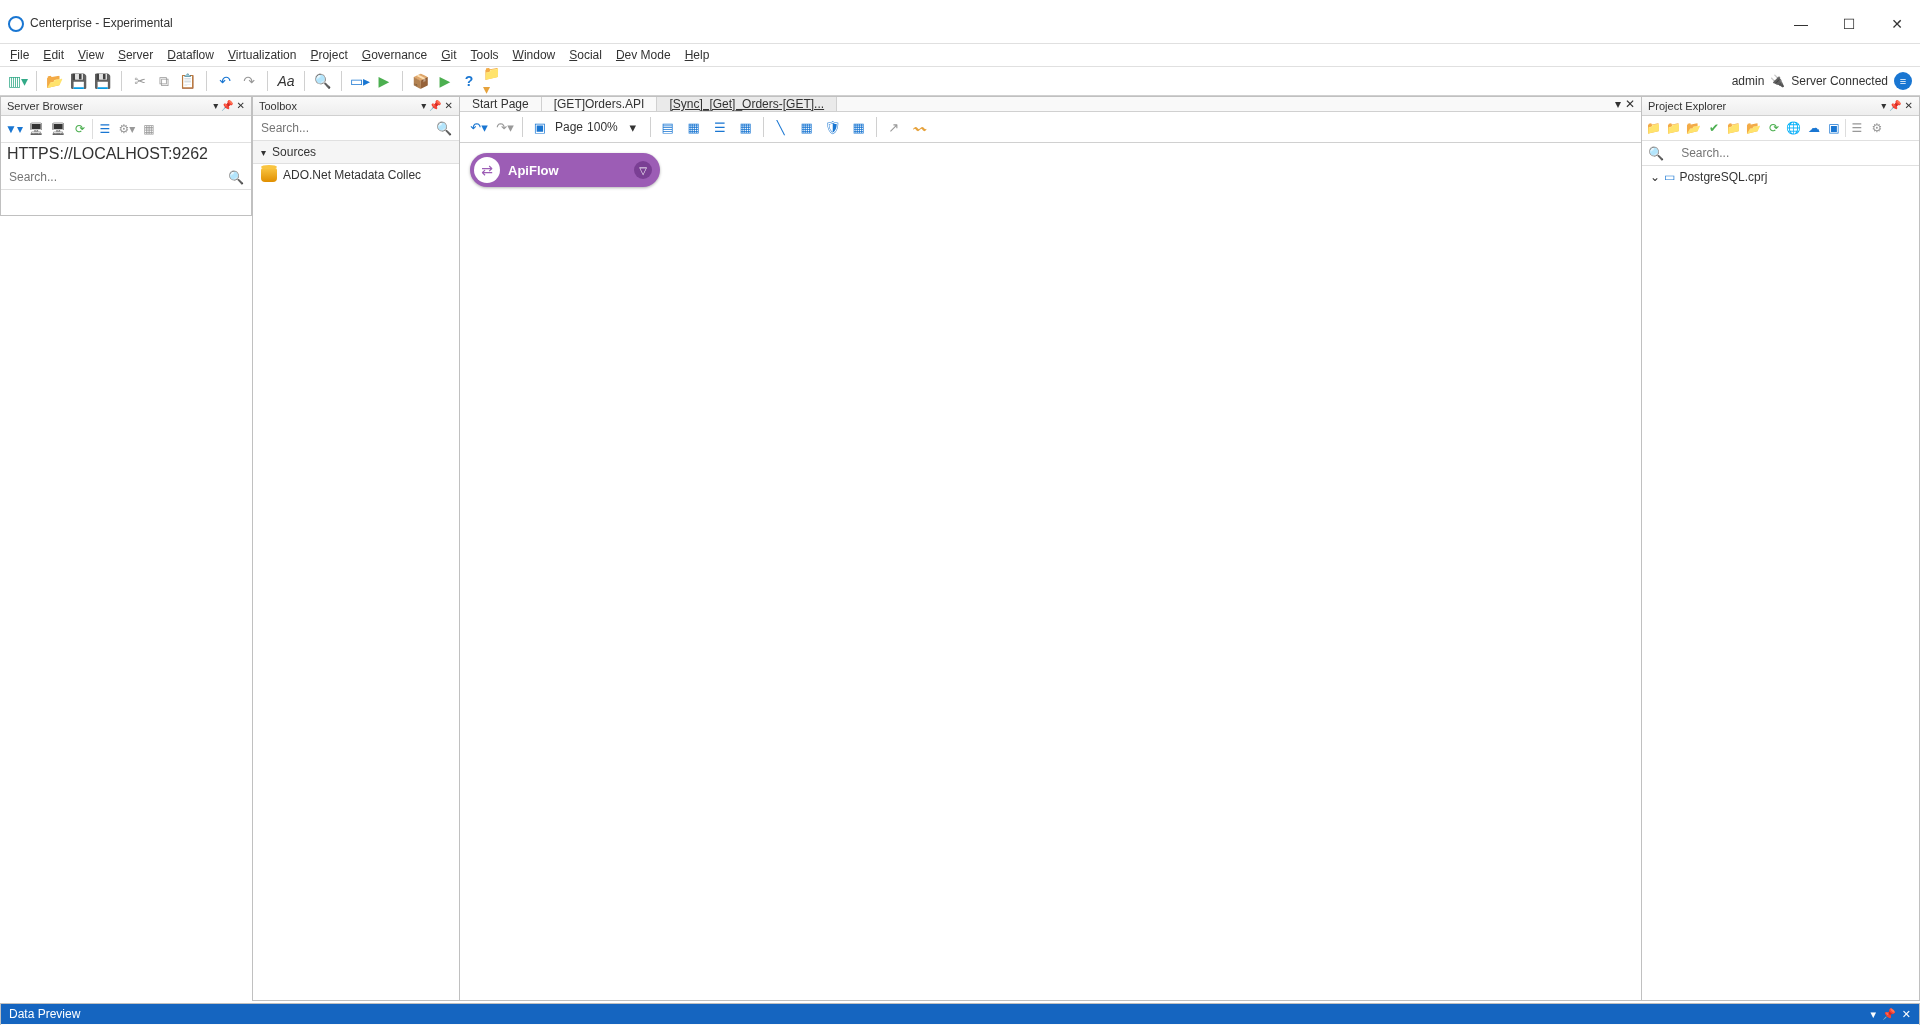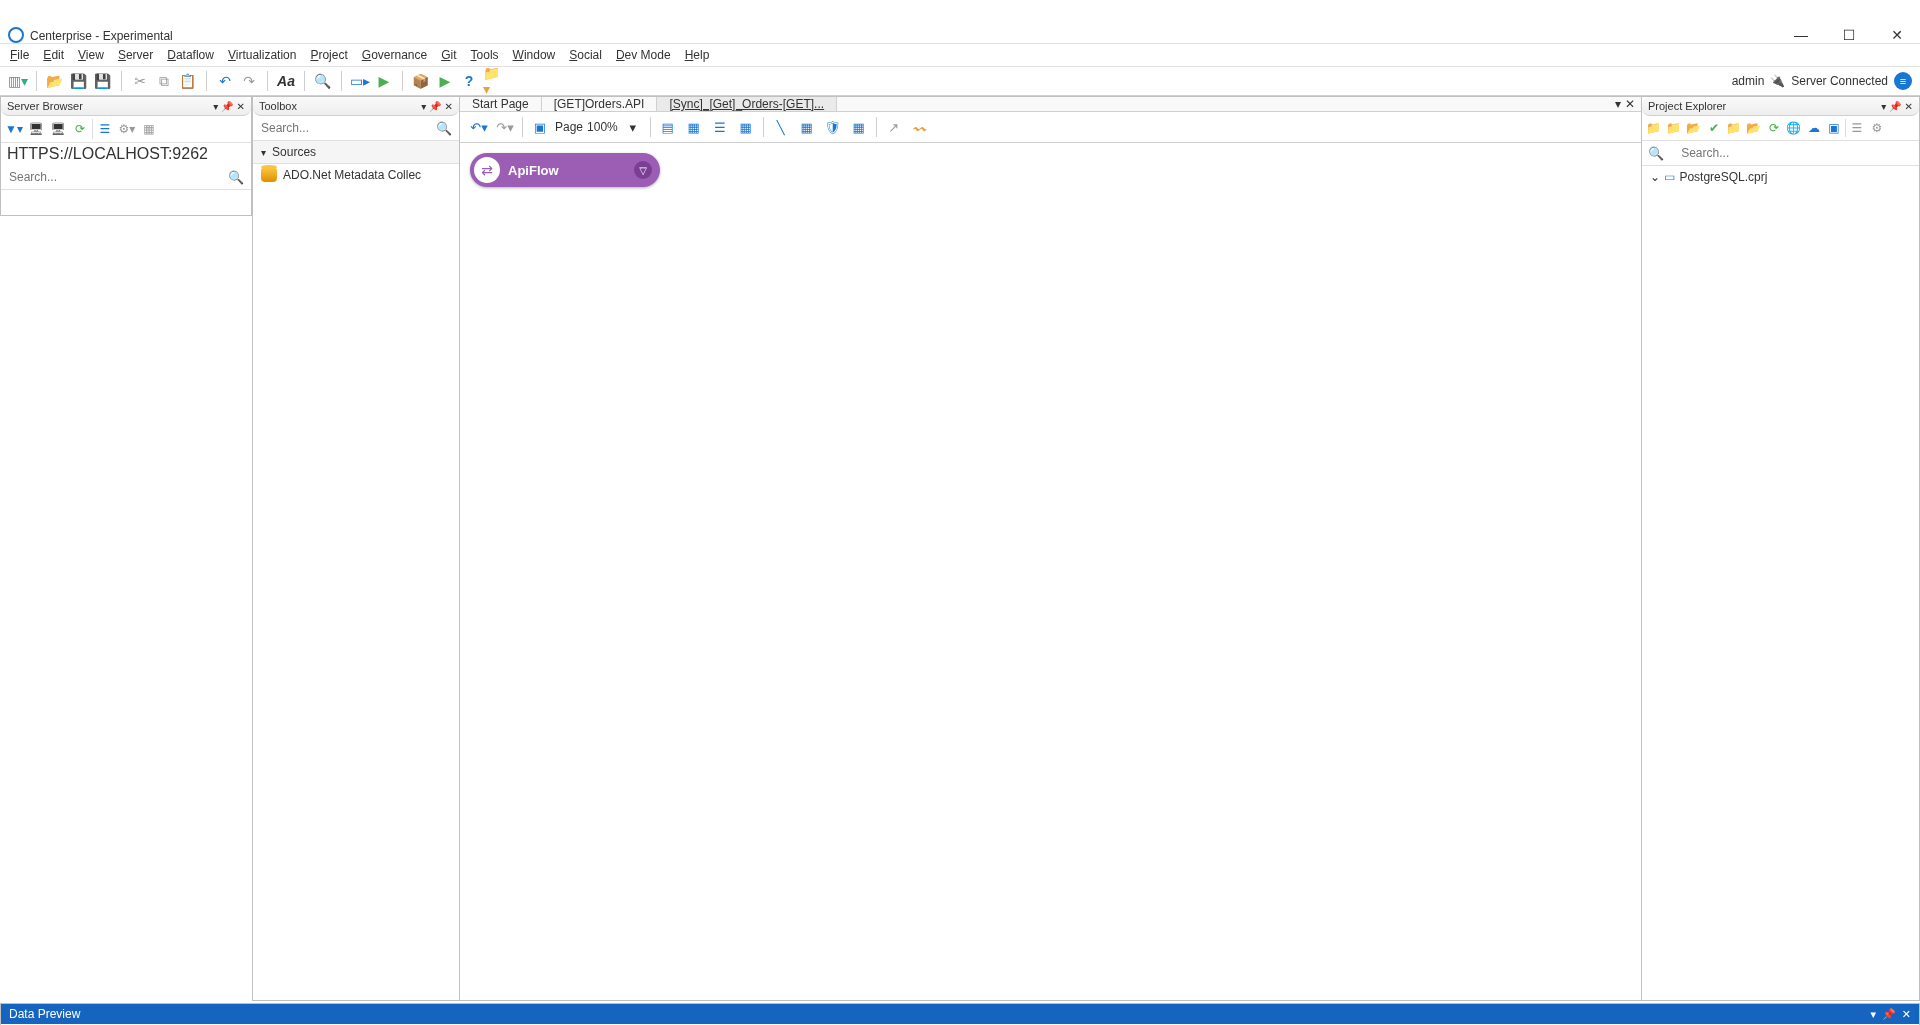--- a/index.html
+++ b/index.html
@@ -1,32 +1,32 @@
 <!DOCTYPE html>
 <html><head>
 <meta charset="utf-8">
 <style>
 * { box-sizing: border-box; margin: 0; padding: 0; }
 body { font-family: "Segoe UI", Tahoma, sans-serif; font-size: 12px; color: #333; background: #fff; overflow: hidden; }
-.titlebar { display: flex; align-items: flex-end; height: 44px; padding: 0 8px; border-bottom: 1px solid #e0e0e0; }
+.titlebar { display: flex; align-items: flex-start; height: 44px; padding: 16px 8px; border-bottom: 1px solid #e0e0e0; }
 .titlebar .logo { width: 16px; height: 16px; border-radius: 50%; border: 2px solid #1976d2; margin-right: 6px; display: inline-block; }
 .titlebar .title { flex: 1; font-size: 12px; }
 .winctrl { display: flex; gap: 18px; font-size: 14px; }
 .winctrl span { cursor: pointer; width: 30px; text-align: center; }
 .menubar { display: flex; gap: 14px; padding: 4px 10px; border-bottom: 1px solid #e0e0e0; font-size: 12px; }
 .menubar span { cursor: pointer; }
 .menubar span u { text-decoration: underline; }
 .toolbar { display: flex; align-items: center; padding: 4px 8px; border-bottom: 1px solid #d0d0d0; gap: 4px; }
 .toolbar .sep { width: 1px; height: 20px; background: #d0d0d0; margin: 0 4px; }
 .toolbar .ticon { width: 20px; height: 20px; display: flex; align-items: center; justify-content: center; cursor: pointer; font-size: 14px; }
 .toolbar .right { margin-left: auto; display: flex; align-items: center; gap: 6px; }
 .statusdot { width: 18px; height: 18px; background: #1976d2; border-radius: 50%; display: flex; align-items: center; justify-content: center; color: #fff; font-size: 11px; }
 .main { display: flex; height: calc(100vh - 120px); }
 .panel { border: 1px solid #c0c0c0; display: flex; flex-direction: column; background: #fff; }
-.panel-header { display: flex; align-items: flex-end; padding: 3px 6px; font-size: 11px; background: linear-gradient(#fafafa,#eee); border-bottom: 1px solid #d0d0d0; border-radius: 8px; }
+.panel-header { display: flex; align-items: flex-start; padding: 3px 6px; font-size: 11px; background: linear-gradient(#fafafa,#eee); border-bottom: 1px solid #d0d0d0; }
 .panel-header .ph-title { flex: 1; }
 .panel-header .ph-ctrl { display: flex; gap: 3px; font-size: 10px; }
 .panel-header .ph-ctrl span { cursor: pointer; }
 .panel-toolbar { display: flex; gap: 2px; padding: 3px; border-bottom: 1px solid #e0e0e0; flex-wrap: wrap; }
 .panel-toolbar .pticon { width: 20px; height: 20px; display: flex; align-items: center; justify-content: center; cursor: pointer; font-size: 12px; }
 .search-row { display: flex; align-items: center; padding: 3px 6px; border-bottom: 1px solid #e0e0e0; gap: 15px; }
 .search-row input { flex: 1; border: none; outline: none; font-size: 12px; padding: 2px; color: #888; }
 .search-row .sicon { color: #aaa; font-size: 13px; }
 .left-col { display: flex; flex-direction: column; width: 252px; }
 .server-browser { height: 120px; }
@@ -102,21 +102,21 @@
   <span class="ticon" style="color:#1976d2;">💾</span>
   <span class="ticon" style="color:#7b1fa2;">💾</span>
   <span class="sep"></span>
   <span class="ticon" style="color:#999;">✂</span>
   <span class="ticon" style="color:#999;">⧉</span>
   <span class="ticon" style="color:#999;">📋</span>
   <span class="sep"></span>
   <span class="ticon" style="color:#1976d2;">↶</span>
   <span class="ticon" style="color:#999;">↷</span>
   <span class="sep"></span>
-  <span class="ticon" style="font-style:italic;font-weight:bold;">Aa</span>
+  <span class="ticon" style="font-style:italic;">Aa</span>
   <span class="sep"></span>
   <span class="ticon">🔍</span>
   <span class="sep"></span>
   <span class="ticon" style="color:#1976d2;">▭▸</span>
   <span class="ticon" style="color:#4caf50;">▶</span>
   <span class="sep"></span>
   <span class="ticon" style="color:#e6a23c;">📦</span>
   <span class="ticon" style="color:#4caf50;">▶</span>
   <span class="ticon" style="color:#1976d2;font-weight:bold;">?</span>
   <span class="ticon" style="color:#e6a23c;">📁▾</span>

